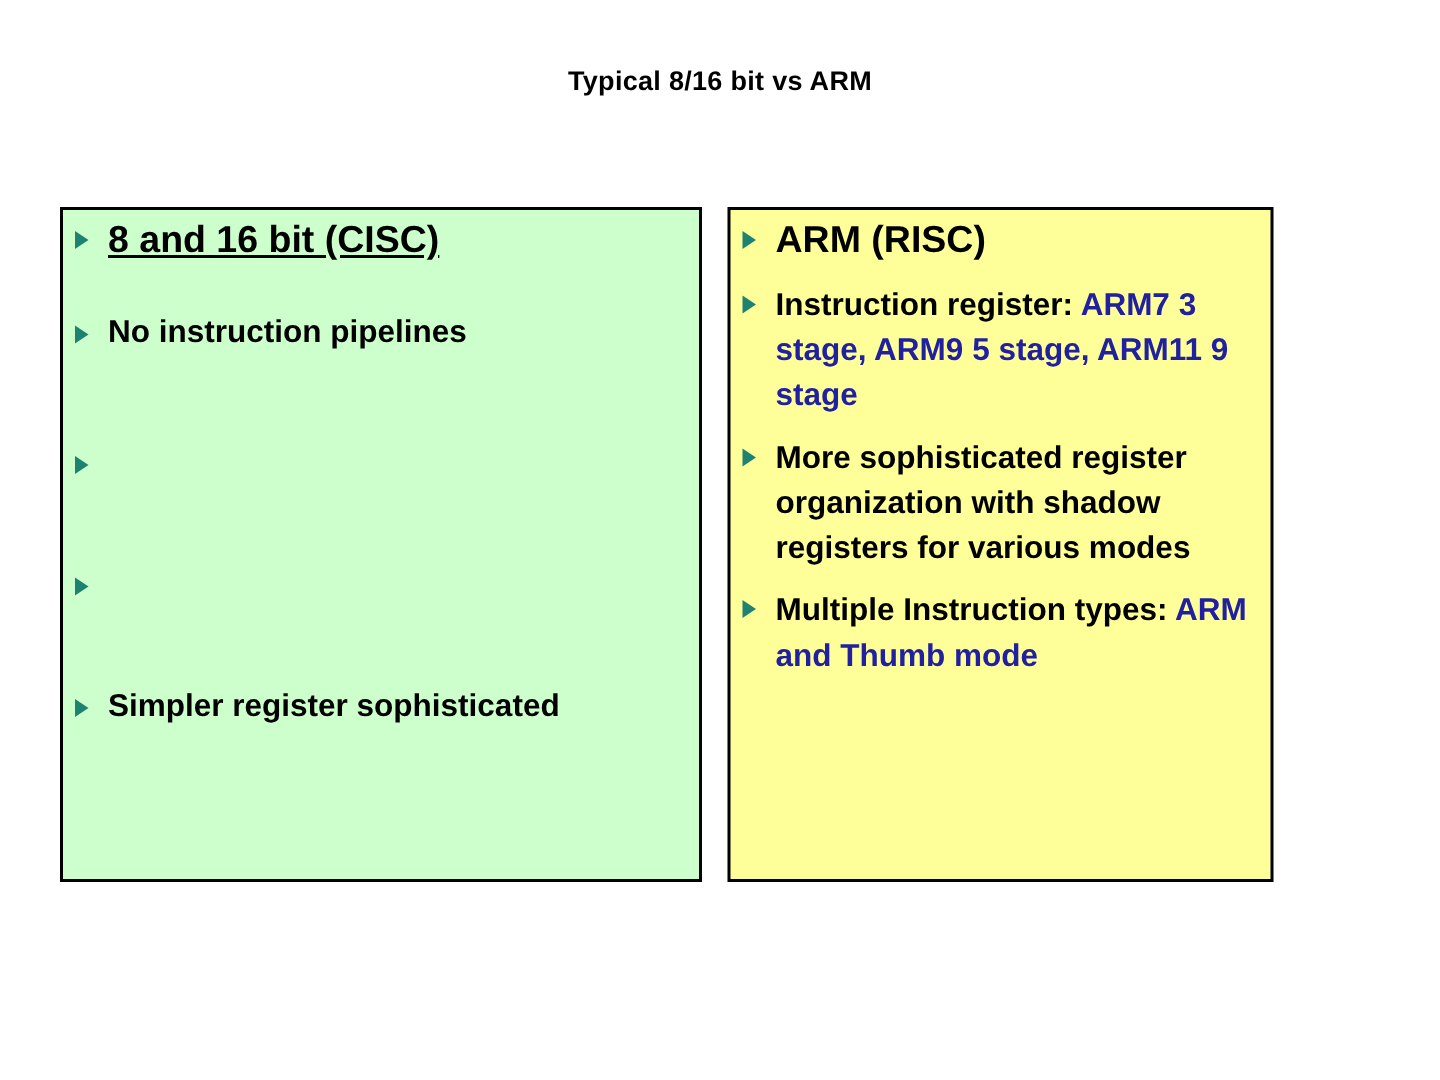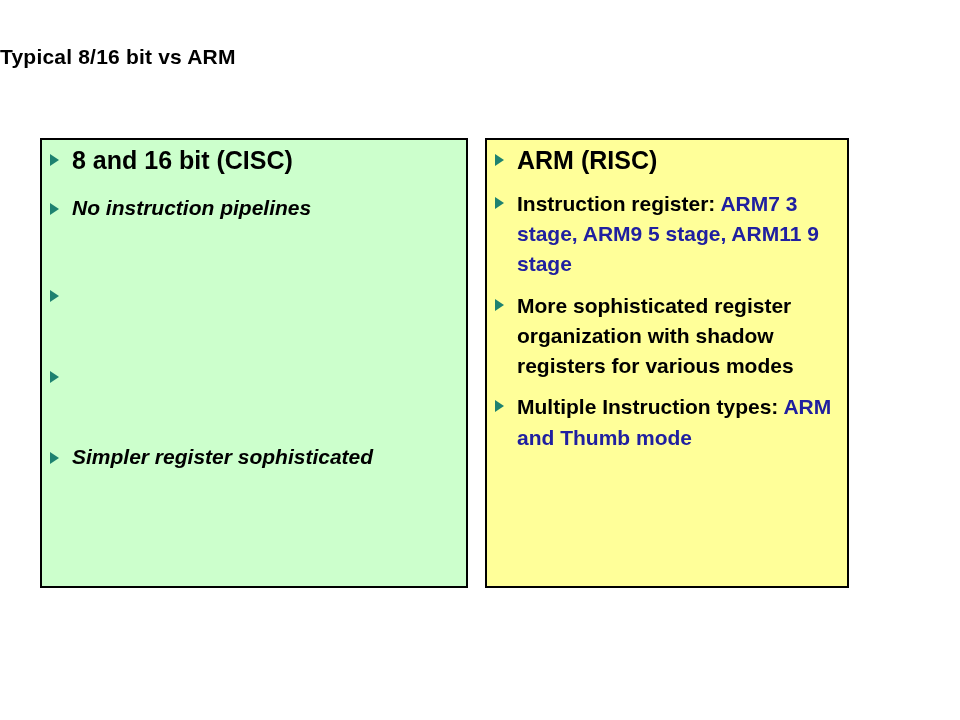--- a/index.html
+++ b/index.html
@@ -12,44 +12,44 @@
   }
   html,body{margin:0;padding:0;}
   body{
     width:960px;height:720px;background:#ffffff;position:relative;
     font-family:"Liberation Sans", sans-serif;
     font-weight:bold;color:var(--text);
     overflow:hidden;
   }
   .title{
     position:absolute;top:45px;left:0;width:960px;
-    text-align:left;font-size:21px;line-height:1.1;margin:0;
+    text-align:center;font-size:18px;line-height:1.1;margin:0;
     letter-spacing:0.2px;
   }
   .panel{
     position:absolute;top:138px;height:450px;
     border:2px solid var(--border);box-sizing:border-box;
     padding:5px 12px 0 6px;
   }
   .panel-left{left:40px;width:428px;background:var(--left-bg);}
   .panel-right{left:485px;width:364px;background:var(--right-bg);}
   .row{display:flex;align-items:flex-start;}
   .bullet{
     flex:0 0 auto;width:0;height:0;
     border-left:9px solid var(--bullet);
     border-top:6px solid transparent;
     border-bottom:6px solid transparent;
     margin:8px 13px 0 2px;
   }
   .row.heading .bullet{margin-top:9px;}
   .heading-text{font-size:25px;line-height:1.2;}
-  .panel-left .row.heading{margin-bottom:20px;}
+  .panel-left .row.heading{margin-bottom:34px;text-decoration:underline;}
   .panel-right .row.heading{margin-bottom:14px;}
   .item-text{font-size:21px;line-height:1.25;}
-  .panel-left .row.item{margin-bottom:61px;font-style:italic;}
+  .panel-left .row.item{margin-bottom:61px;}
   .panel-right .row.item{margin-bottom:11px;}
   .panel-right .item-text{line-height:1.44;}
   .seg-black{color:var(--text);}
   .seg-blue{color:var(--blue);}
 </style>
 </head>
 <body>
 
 <h1 class="title">Typical 8/16 bit vs ARM</h1>
 

